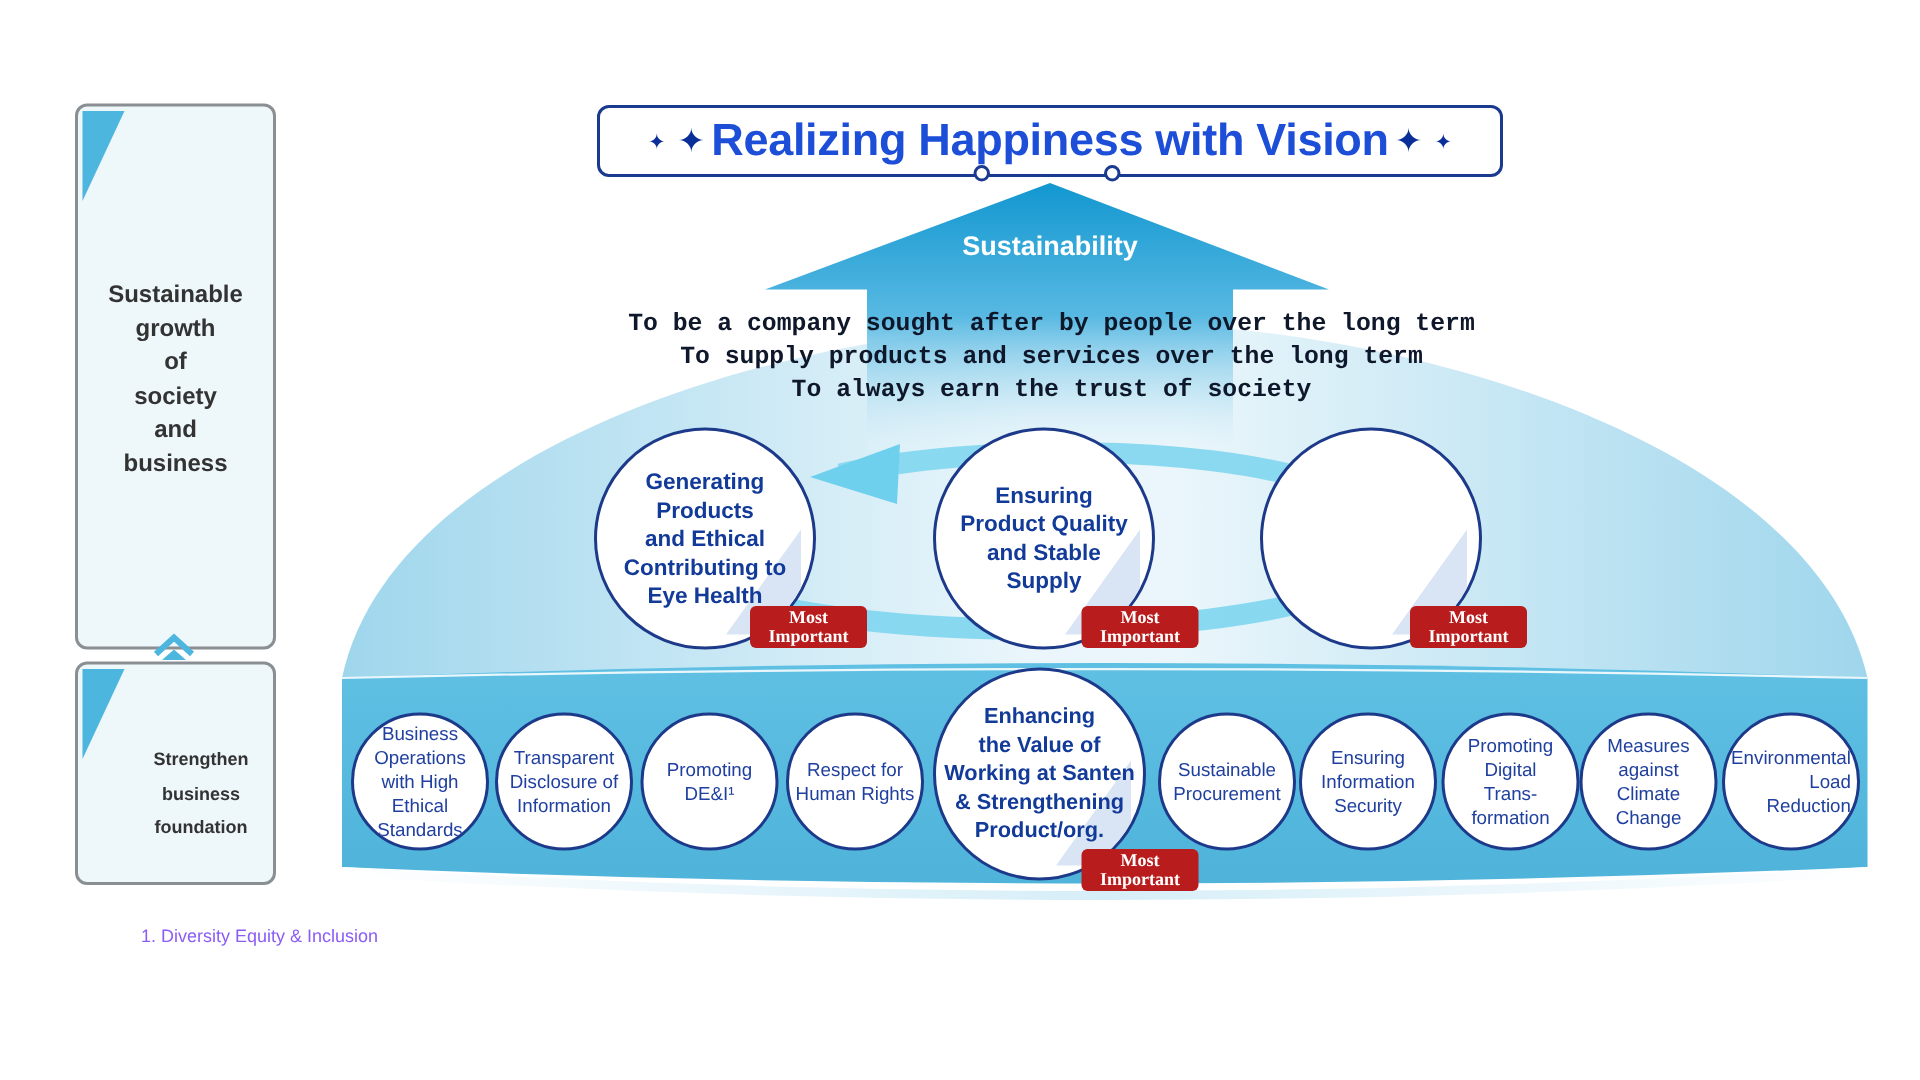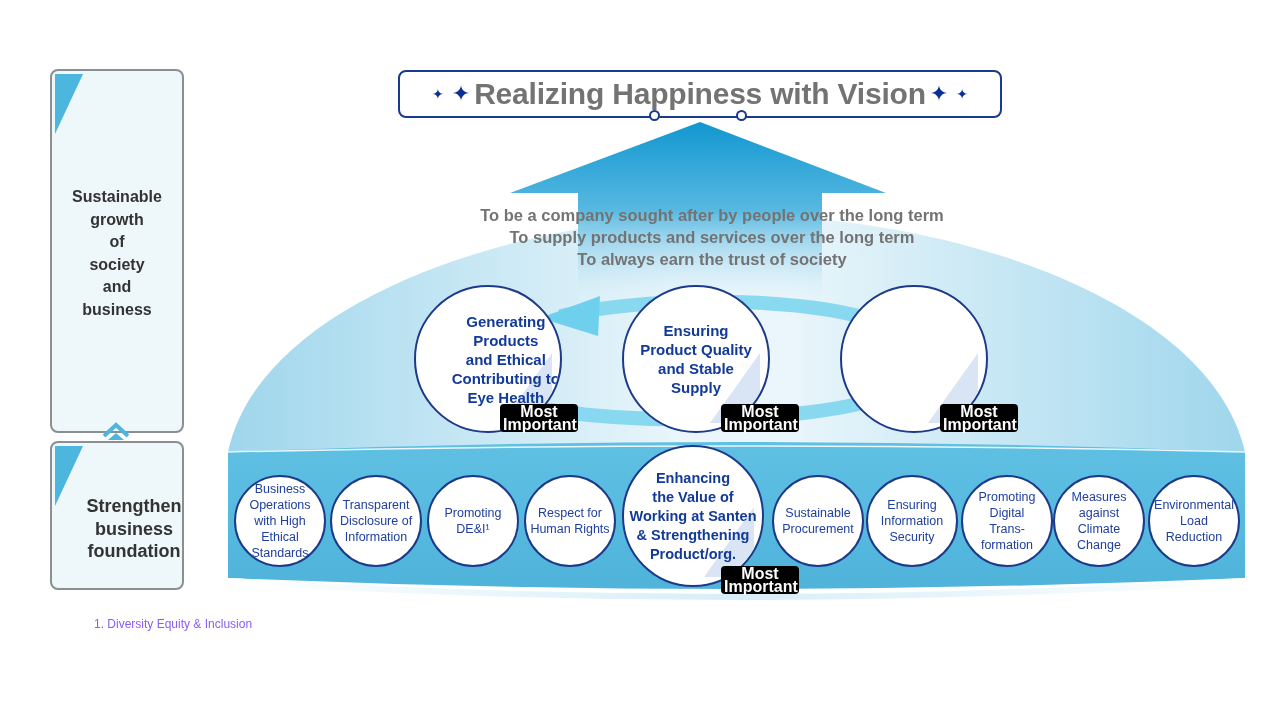--- a/index.html
+++ b/index.html
@@ -6,36 +6,36 @@
   body { width:1280px; height:720px; background:#ffffff; position:relative; overflow:hidden;
          font-family:"Liberation Sans", sans-serif; }
   .abs { position:absolute; }
   .sidebox { position:absolute; background:#eef7fa; border:2px solid #8a8f94; border-radius:8px; overflow:hidden; }
   .sidebox .corner { position:absolute; left:3px; top:3px; width:0; height:0;
          border-top:60px solid #4db6de; border-right:28px solid transparent; }
   .sidebox .txt { position:absolute; left:0; right:0; text-align:center; font-weight:bold;
          color:#333333; font-size:16px; line-height:22.5px; }
   .title-box { position:absolute; left:398px; top:70px; width:600px; height:44px;
         border:2px solid #1a3a8f; border-radius:8px; background:#fff; display:flex; align-items:center; justify-content:center; }
-  .title-box .t { color:#737373; font-weight:bold; font-size:30px; letter-spacing:-0.2px; }
+  .title-box .t { color:#1d4ed8; font-weight:bold; font-size:30px; letter-spacing:-0.2px; }
   .title-box .star { color:#0b2f99; font-size:22px; margin:0 4px; }
   .title-box .star.small { font-size:14px; }
   .connector-dot { position:absolute; width:7px; height:7px; border:2px solid #1a3a8f; background:#fff; border-radius:50%; }
   .commit-title { position:absolute; left:560px; width:280px; text-align:center; color:#ffffff; font-weight:bold;
         font-size:18px; line-height:24px; top:152px; }
-  .commit-line { position:absolute; left:392px; width:640px; text-align:center; color:#737373; font-weight:bold;
-        font-size:16.5px; }
+  .commit-line { position:absolute; left:381px; width:640px; text-align:center; color:#0f172a; font-weight:bold;
+        font-size:16.5px;font-family:Liberation Mono, monospace; }
   .circle { position:absolute; border-radius:50%; background:#ffffff; border:2px solid #1d3a8a;
         display:flex; align-items:center; justify-content:center; text-align:center; overflow:hidden; }
   .circle .shine { position:absolute; right:8px; bottom:8px; width:0; height:0; border-bottom:70px solid #d5e1f3; border-left:50px solid transparent; opacity:.9; }
   .circle .lbl { position:relative; z-index:2; }
   .big .lbl { color:#123a98; font-weight:bold; font-size:15px; line-height:19px; }
   .small .lbl { color:#2040a0; font-size:12.5px; line-height:16px; }
-  .badge { position:absolute; background:#000000; color:#fff; font-weight:bold; font-family:Liberation Sans, sans-serif;
-        font-size:16px; line-height:13px; text-align:center; border-radius:4px; padding:1px 3px; width:72px; z-index:5; }
+  .badge { position:absolute; background:#b91c1c; color:#fff; font-weight:bold; font-family:Liberation Serif, serif;
+        font-size:12px; line-height:13px; text-align:center; border-radius:4px; padding:1px 3px; width:72px; z-index:5; }
   .footnote { position:absolute; left:94px; top:617px; font-size:12px; color:#8b5cf6; }
 </style>
 </head>
 <body>
 
 <svg class="abs" style="left:0;top:0" width="1280" height="720" viewBox="0 0 1280 720">
   <defs>
     <linearGradient id="domeGrad" x1="0" y1="0" x2="1" y2="0">
       <stop offset="0" stop-color="#9fd6ec"></stop>
       <stop offset="0.45" stop-color="#eaf6fb"></stop>
@@ -83,44 +83,45 @@
     <div>and</div>
     <div>business</div>
   </div>
 </div>
 <svg class="abs" style="left:102px;top:422px" width="28" height="18" viewBox="0 0 28 18">
   <path d="M2 14 L14 3 L26 14" fill="none" stroke="#4db6de" stroke-width="4"></path>
   <path d="M6 18 L14 11 L22 18 Z" fill="#4db6de"></path>
 </svg>
 <div class="sidebox" style="left:50px;top:441px;width:130px;height:145px;">
   <div class="corner"></div>
-  <div class="txt" style="top:52px;font-size:18px;padding-left:34px;">
+  <div class="txt" style="top:52px;font-size:12px;padding-left:34px;">
     <div>Strengthen</div>
     <div>business</div>
     <div>foundation</div>
   </div>
 </div>
 
 <div class="title-box">
   <span class="star small">✦</span>
   <span class="star">✦</span>
   <span class="t">Realizing Happiness with Vision</span>
   <span class="star">✦</span>
   <span class="star small">✦</span>
 </div>
 <div class="connector-dot" style="left:649px;top:110px;"></div>
 <div class="connector-dot" style="left:736px;top:110px;"></div>
 
 <div class="commit-title">
+  <div>Sustainability</div>
 </div>
 <div class="commit-line" style="top:206px;">To be a company sought after by people over the long term</div>
 <div class="commit-line" style="top:228px;">To supply products and services over the long term</div>
 <div class="commit-line" style="top:250px;">To always earn the trust of society</div>
 
-<div class="circle big" style="left:414px;top:285px;width:144px;height:144px;justify-content:flex-end;">
+<div class="circle big" style="left:396px;top:285px;width:144px;height:144px;">
   <div class="shine"></div>
   <div class="lbl">
     <div>Generating</div>
     <div>Products</div>
     <div>and Ethical</div>
     <div>Contributing to</div>
     <div>Eye Health</div>
   </div>
 </div>
 <div class="badge" style="left:500px;top:404px;">
@@ -214,21 +215,21 @@
   </div>
 </div>
 <div class="circle small" style="left:1053px;top:475px;width:88px;height:88px;align-items:center;">
   <div class="lbl">
     <div>Measures</div>
     <div>against</div>
     <div>Climate</div>
     <div>Change</div>
   </div>
 </div>
-<div class="circle small" style="left:1148px;top:475px;width:88px;height:88px;">
+<div class="circle small" style="left:1148px;top:475px;width:88px;height:88px;text-align:right;">
   <div class="lbl">
     <div>Environmental</div>
     <div>Load</div>
     <div>Reduction</div>
   </div>
 </div>
 
 <div class="footnote">1. Diversity Equity &amp; Inclusion</div>
 
 </body></html>

